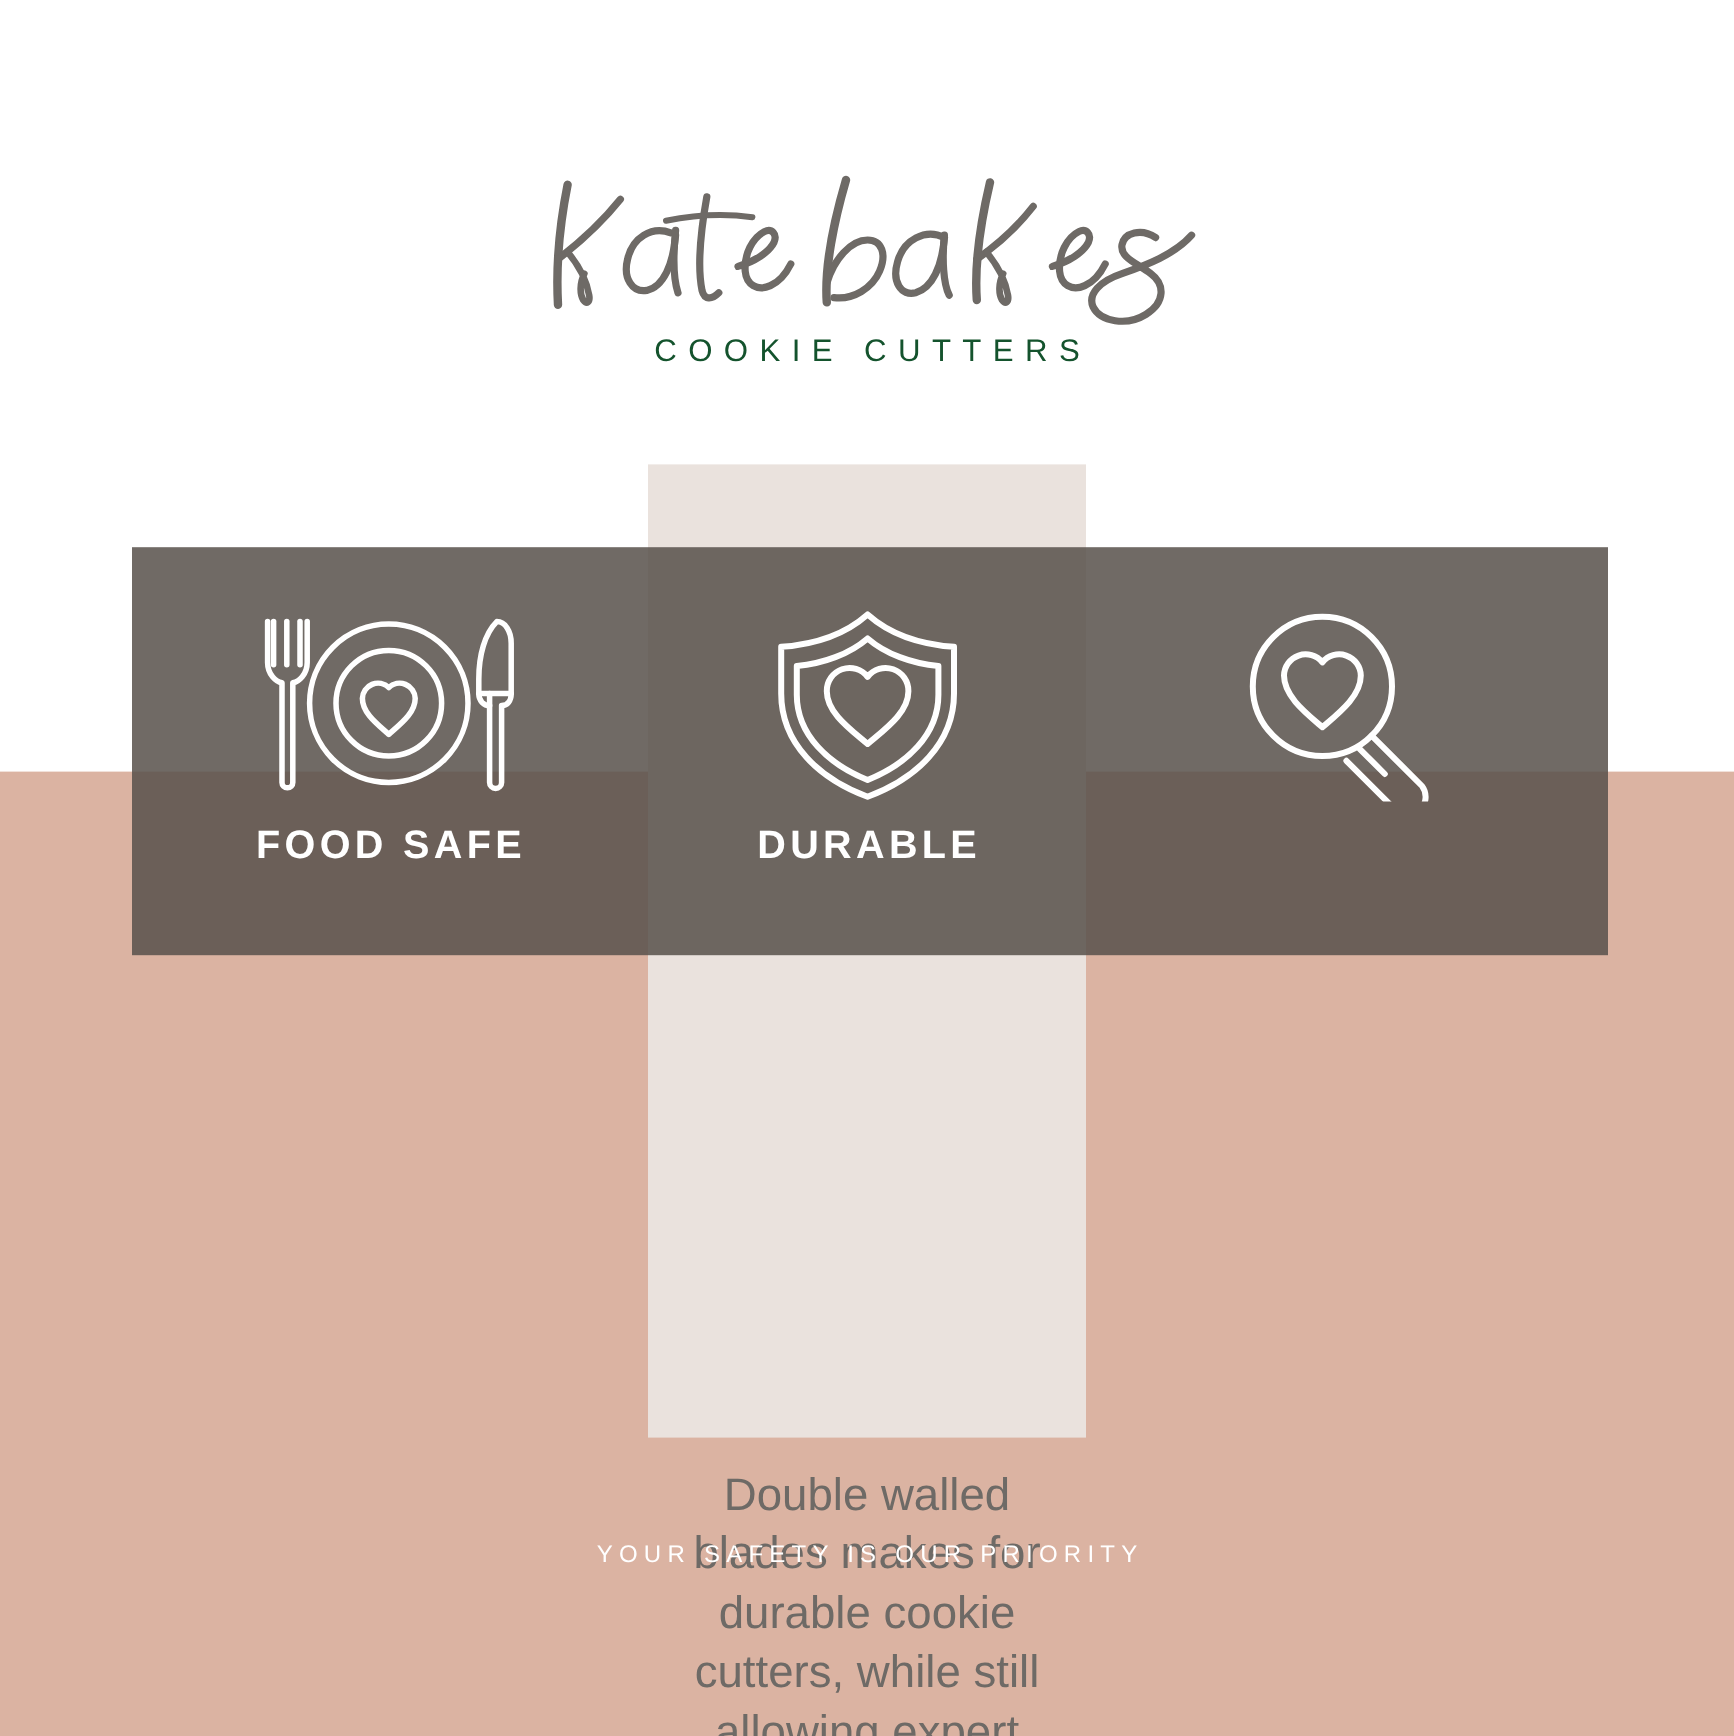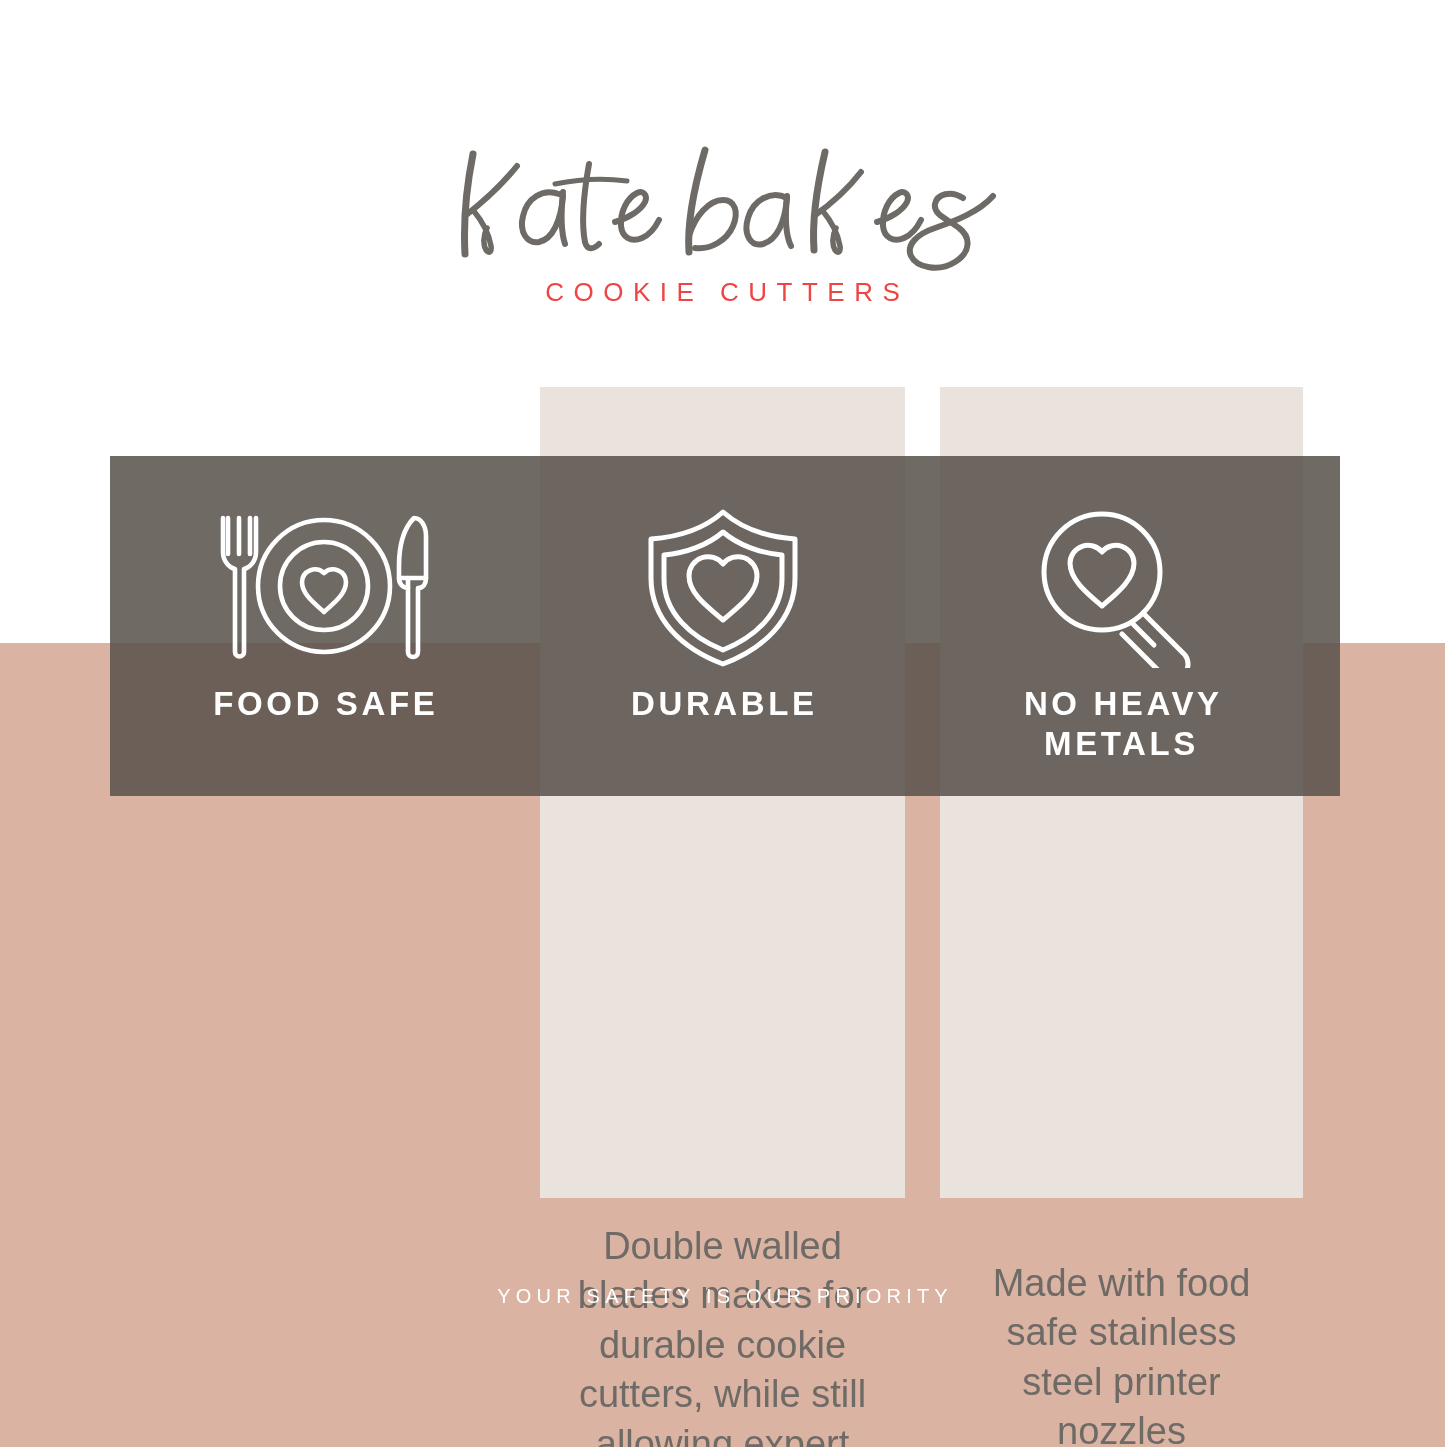--- a/index.html
+++ b/index.html
@@ -49,21 +49,21 @@
     height: 135px;
   }
   .logo-script svg { display: block; margin: 0 auto; }
   .logo-sub {
     display: block;
     margin-top: 2px;
     font-family: "Liberation Sans", sans-serif;
     font-size: 26px;
     font-weight: 400;
     letter-spacing: 9.5px;
-    color: #ef4444;
+    color: #14532d;
     text-indent: 9.5px;
   }
 
   
   .card {
     position: absolute;
     top: 387px;
     height: 811px;
     background: #eae2dd;
   }
@@ -189,23 +189,20 @@
       </svg>
     </span>
     <span class="logo-sub">COOKIE CUTTERS</span>
   </div>
 
 
   <div class="card card-2">
     <div class="card-body">Double walled blades makes for durable cookie cutters, while still allowing expert cutting precision.</div>
   </div>
 
-  <div class="card card-3">
-    <div class="card-body">Made with food safe stainless steel printer nozzles</div>
-  </div>
 
   <div class="dark-band">
 
     <div class="feature feature-1">
       <div class="feature-icon">
         <svg width="212" height="152" viewBox="0 0 212 152" fill="none" xmlns="http://www.w3.org/2000/svg" aria-hidden="true">
           <g stroke="#ffffff" stroke-width="4.6" fill="none" stroke-linecap="round" stroke-linejoin="round">
 
             <path d="M10 6 V42"></path>
             <path d="M21 6 V42"></path>
@@ -252,21 +249,19 @@
             <circle cx="64" cy="64" r="58"></circle>
 
             <path d="M64 98 C50 86 32 72 32 55 a18 18 0 0 1 32 -11 a18 18 0 0 1 32 11 C96 72 78 86 64 98 Z"></path>
 
             <path d="M105 105 L147 147 a15 15 0 0 1 -21 21 L84 126"></path>
 
             <path d="M95 116 L116 137"></path>
           </g>
         </svg>
       </div>
-      <div class="feature-label">NO HEAVY
-METALS</div>
     </div>
 
   </div>
 
   <div class="footer">YOUR SAFETY IS OUR PRIORITY</div>
 
 </div>
 
 </body></html>

